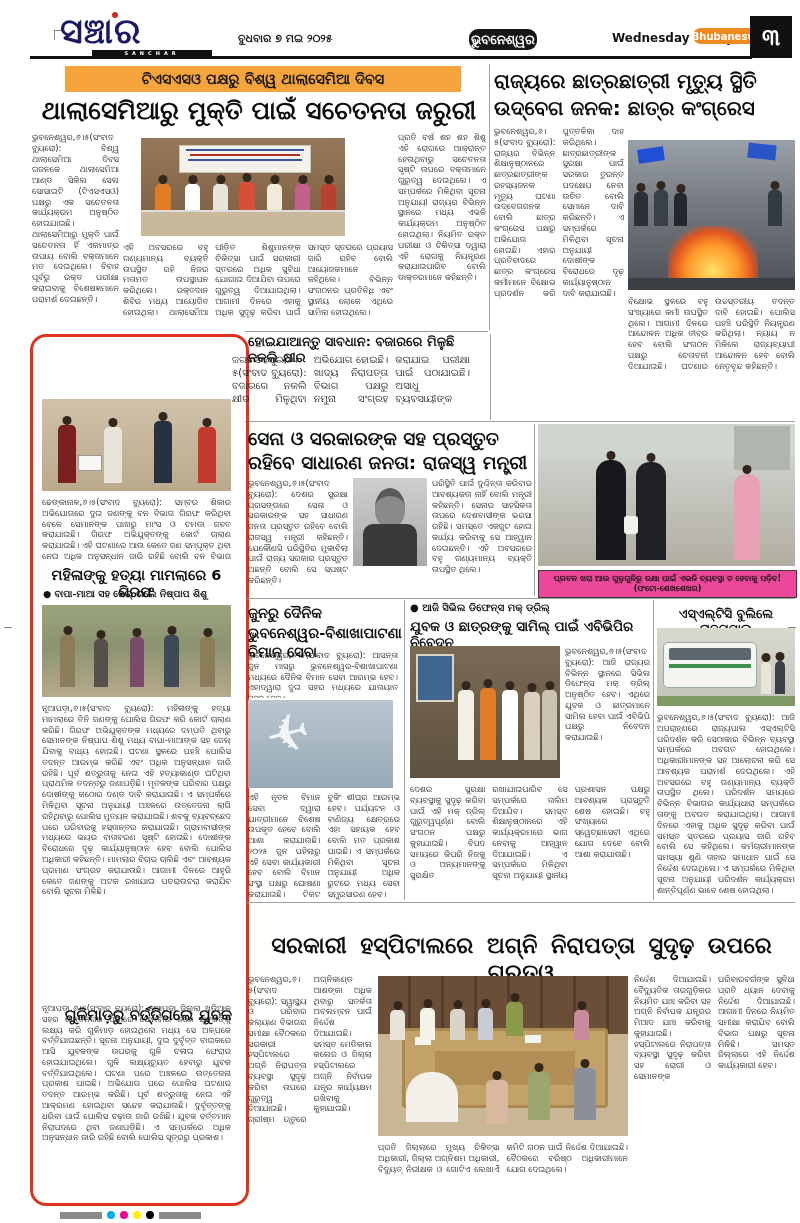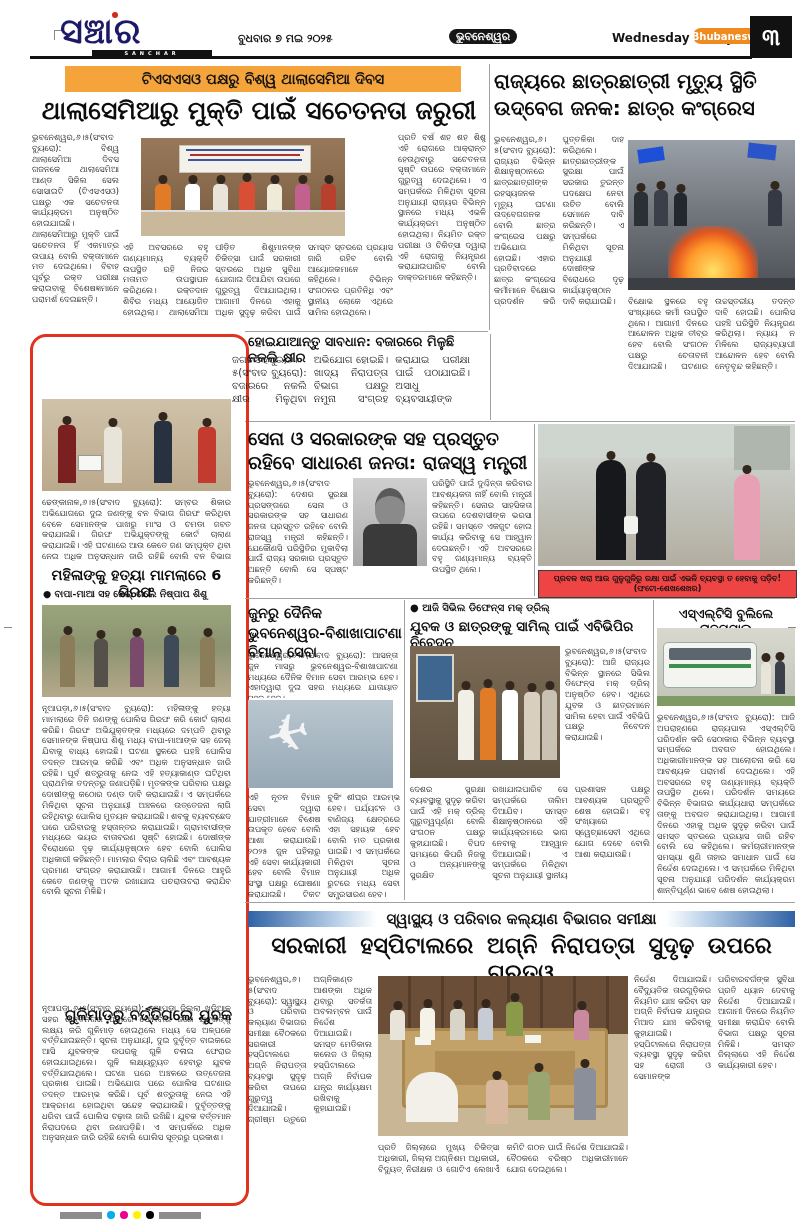--- a/index.html
+++ b/index.html
@@ -10,21 +10,21 @@
   .body-text{font-size:8.3px;line-height:1.3;text-align:justify;color:#1c1c1c;overflow:hidden;}
   .body-text .dl{font-weight:normal;}
   .cols2{column-count:2;column-gap:7px;}
   .cols3{column-count:3;column-gap:7px;}
   .photo{position:absolute;overflow:hidden;}
   .vline{position:absolute;width:1px;background:#a0a0a0;}
   .hline{position:absolute;height:1px;background:#a0a0a0;}
   .pers{position:absolute;border-radius:5px 5px 0 0;background:var(--c,#444);}
   .pers::before{content:"";position:absolute;left:50%;top:-9px;transform:translateX(-50%);
     width:9px;height:9px;border-radius:50%;background:#33261d;}
-  .caption-box{border:1px solid #3c3c3c;background:#ef4444;font-size:8px;font-weight:bold;
+  .caption-box{border:1px solid #3c3c3c;background:#ec4899;font-size:8px;font-weight:bold;
     text-align:center;padding:3px 4px;line-height:1.25;}
   .kicker-banner{background:#f4a43b;color:#121212;font-weight:bold;font-size:14.5px;
     display:flex;align-items:center;justify-content:center;}
   .grad-l{background:linear-gradient(to right,#2f62a5,#bcd2ea 70%,#ffffff);}
   .grad-r{background:linear-gradient(to left,#2f62a5,#bcd2ea 70%,#ffffff);}
   .corner{position:absolute;width:9px;height:9px;}
   .badge-dark{background:#161616;color:#fff;border-radius:9px;font-weight:bold;
     display:flex;align-items:center;justify-content:center;}
   .badge-orange{background:#ee8a1e;color:#fff;border-radius:9px;font-weight:bold;
     display:flex;align-items:center;justify-content:center;}
@@ -41,21 +41,21 @@
 
   <div class="abs" style="left:0;top:0;width:800px;height:62px;">
     <div class="abs" style="left:60px;top:14px;font-size:35px;font-weight:bold;color:#1c1a66;letter-spacing:1px;line-height:1;">
       <span>ସଞ୍ଚାର</span>
       <span style="position:absolute;left:52px;top:-2px;width:6px;height:6px;border-radius:50%;background:#d22a1e;"></span>
     </div>
     <div class="abs" style="left:92px;top:50px;width:120px;height:7px;background:#111;color:#fff;font-size:5px;letter-spacing:4px;text-align:center;line-height:7px;font-weight:bold;">
       <span>SANCHAR</span>
     </div>
     <div class="abs" style="left:238px;top:32px;font-size:11px;font-weight:bold;color:#141414;">ବୁଧବାର ୭ ମଇ ୨୦୨୫</div>
-    <div class="badge-dark abs" style="left:449px;top:29px;width:68px;height:15px;font-size:11px;">
+    <div class="badge-dark abs" style="left:469px;top:29px;width:68px;height:21px;font-size:13px;">
       <span>ଭୁବନେଶ୍ୱର</span>
     </div>
     <div class="abs" style="left:612px;top:31px;font-size:12px;font-weight:bold;color:#141414;">Wednesday 7 May 2025</div>
     <div class="badge-orange abs" style="left:693px;top:28px;width:74px;height:16px;font-size:10px;">
       <span>Bhubaneswar</span>
     </div>
     <div class="abs" style="left:750px;top:16px;width:42px;height:42px;background:#111;color:#fff;display:flex;align-items:center;justify-content:center;font-size:23px;font-weight:bold;">
       <span>୩</span>
     </div>
     <div class="abs" style="left:30px;top:56px;width:722px;height:3px;background:#111;"></div>
@@ -87,21 +87,21 @@
     <div style="position:absolute;left:0;bottom:0;width:100%;height:24px;background:#c9b89a;border-top:2px solid #ddd;"></div>
   </div>
 
   <div class="body-text cols3 abs" style="left:123px;top:242px;width:270px;height:88px;">ଏହି ଅବସରରେ ବହୁ ଗଣ୍ୟମାନ୍ୟ ବ୍ୟକ୍ତି ଉପସ୍ଥିତ ରହି ନିଜର ମତାମତ ଉପସ୍ଥାପନ କରିଥିଲେ। ରକ୍ତଦାନ ଶିବିର ମଧ୍ୟ ଆୟୋଜିତ ହୋଇଥିଲା। ଥାଲାସେମିଆ ପୀଡ଼ିତ ଶିଶୁମାନଙ୍କ ଚିକିତ୍ସା ପାଇଁ ସରକାରୀ ସ୍ତରରେ ଅଧିକ ସୁବିଧା ଯୋଗାଇ ଦିଆଯିବା ଉପରେ ଗୁରୁତ୍ୱ ଦିଆଯାଇଥିଲା। ଆଗାମୀ ଦିନରେ ଏହାକୁ ଅଧିକ ସୁଦୃଢ଼ କରିବା ପାଇଁ ସମସ୍ତ ସ୍ତରରେ ପ୍ରୟାସ ଜାରି ରହିବ ବୋଲି ଆୟୋଜକମାନେ କହିଥିଲେ। ବିଭିନ୍ନ ସଂଗଠନର ପ୍ରତିନିଧି ଏବଂ ସ୍ଥାନୀୟ ଲୋକେ ଏଥିରେ ସାମିଲ ହୋଇଥିଲେ।</div>
   <div class="body-text abs" style="left:398px;top:132px;width:88px;height:198px;">ପ୍ରତି ବର୍ଷ ଶହ ଶହ ଶିଶୁ ଏହି ରୋଗରେ ଆକ୍ରାନ୍ତ ହେଉଥିବାରୁ ସଚେତନତା ସୃଷ୍ଟି ଉପରେ ବକ୍ତାମାନେ ଗୁରୁତ୍ୱ ଦେଇଥିଲେ। ଏ ସମ୍ପର୍କରେ ମିଳିଥିବା ସୂଚନା ଅନୁଯାୟୀ ରାଜ୍ୟର ବିଭିନ୍ନ ସ୍ଥାନରେ ମଧ୍ୟ ଏଭଳି କାର୍ଯ୍ୟକ୍ରମ ଅନୁଷ୍ଠିତ ହୋଇଥିଲା। ନିୟମିତ ରକ୍ତ ପରୀକ୍ଷା ଓ ଚିକିତ୍ସା ଦ୍ୱାରା ଏହି ରୋଗକୁ ନିୟନ୍ତ୍ରଣ କରାଯାଇପାରିବ ବୋଲି ଡାକ୍ତରମାନେ କହିଛନ୍ତି।</div>
 
   <div class="vline" style="left:489px;top:64px;height:266px;"></div>
 
   <div class="hl abs" style="left:494px;top:68px;width:302px;font-size:20px;line-height:1.35;">ରାଜ୍ୟରେ ଛାତ୍ରଛାତ୍ରୀ ମୃତ୍ୟୁ ସ୍ଥିତି ଉଦ୍‌ବେଗ ଜନକ: ଛାତ୍ର କଂଗ୍ରେସ</div>
 
-  <div class="body-text cols2 abs" style="left:494px;top:134px;width:130px;height:286px;">
+  <div class="body-text cols2 abs" style="left:494px;top:126px;width:130px;height:286px;">
     <span class="dl">ଭୁବନେଶ୍ୱର,୬।୫(ସଂବାଦ ବ୍ୟୁରୋ):</span>
     <span>ରାଜ୍ୟର ବିଭିନ୍ନ ଶିକ୍ଷାନୁଷ୍ଠାନରେ ଛାତ୍ରଛାତ୍ରୀଙ୍କ ରହସ୍ୟଜନକ ମୃତ୍ୟୁ ଘଟଣା ଉଦ୍‌ବେଗଜନକ ବୋଲି ଛାତ୍ର କଂଗ୍ରେସ ପକ୍ଷରୁ ଅଭିଯୋଗ ହୋଇଛି। ଏହାର ପ୍ରତିବାଦରେ ଛାତ୍ର କଂଗ୍ରେସ କର୍ମୀମାନେ ବିକ୍ଷୋଭ ପ୍ରଦର୍ଶନ କରି ପୁତ୍ତଳିକା ଦାହ କରିଥିଲେ। ଛାତ୍ରଛାତ୍ରୀଙ୍କ ସୁରକ୍ଷା ପାଇଁ ସରକାର ତୁରନ୍ତ ପଦକ୍ଷେପ ନେବା ଉଚିତ ବୋଲି ସେମାନେ ଦାବି କରିଛନ୍ତି। ଏ ସମ୍ପର୍କରେ ମିଳିଥିବା ସୂଚନା ଅନୁଯାୟୀ ଦୋଷୀଙ୍କ ବିରୋଧରେ ଦୃଢ଼ କାର୍ଯ୍ୟାନୁଷ୍ଠାନ ଦାବି କରାଯାଇଛି।</span>
   </div>
 
   <div class="photo" style="left:628px;top:140px;width:167px;height:150px;background:linear-gradient(#9aa0a8 0%,#74797f 45%,#4d5157 100%);">
     <div style="position:absolute;left:10px;top:8px;width:26px;height:14px;background:#1d4fd7;transform:rotate(-8deg);"></div>
     <div style="position:absolute;left:120px;top:4px;width:28px;height:15px;background:#2a55c9;transform:rotate(6deg);"></div>
     <span class="pers" style="--c:#2b2f36;left:6px;top:52px;width:14px;height:34px;"></span>
     <span class="pers" style="--c:#3a4049;left:26px;top:50px;width:14px;height:36px;"></span>
     <span class="pers" style="--c:#23272e;left:46px;top:53px;width:13px;height:33px;"></span>
@@ -224,25 +224,20 @@
     <span class="pers" style="--c:#3a3f4a;left:118px;top:33px;width:10px;height:33px;"></span>
     <div style="position:absolute;left:0;bottom:0;width:100%;height:10px;background:#7f9a62;"></div>
   </div>
   <div class="body-text abs" style="left:657px;top:712px;width:138px;height:188px;">
     <span class="dl">ଭୁବନେଶ୍ୱର,୬।୫(ସଂବାଦ ବ୍ୟୁରୋ):</span>
     <span>ଆଜି ଅପରାହ୍ଣରେ ରାଜ୍ୟପାଲ ଏସ୍‌ଏଲ୍‌ଟିସି ପରିଦର୍ଶନ କରି ସେଠାକାର ବିଭିନ୍ନ ବ୍ୟବସ୍ଥା ସମ୍ପର୍କରେ ଅବଗତ ହୋଇଥିଲେ। ଅଧିକାରୀମାନଙ୍କ ସହ ଆଲୋଚନା କରି ସେ ଆବଶ୍ୟକ ପରାମର୍ଶ ଦେଇଥିଲେ। ଏହି ଅବସରରେ ବହୁ ଗଣ୍ୟମାନ୍ୟ ବ୍ୟକ୍ତି ଉପସ୍ଥିତ ଥିଲେ। ପରିଦର୍ଶନ ସମୟରେ ବିଭିନ୍ନ ବିଭାଗର କାର୍ଯ୍ୟଧାରା ସମ୍ପର୍କରେ ତାଙ୍କୁ ଅବଗତ କରାଯାଇଥିଲା। ଆଗାମୀ ଦିନରେ ଏହାକୁ ଅଧିକ ସୁଦୃଢ଼ କରିବା ପାଇଁ ସମସ୍ତ ସ୍ତରରେ ପ୍ରୟାସ ଜାରି ରହିବ ବୋଲି ସେ କହିଥିଲେ। କର୍ମଚାରୀମାନଙ୍କ ସମସ୍ୟା ଶୁଣି ତାହାର ସମାଧାନ ପାଇଁ ସେ ନିର୍ଦ୍ଦେଶ ଦେଇଥିଲେ। ଏ ସମ୍ପର୍କରେ ମିଳିଥିବା ସୂଚନା ଅନୁଯାୟୀ ପରିଦର୍ଶନ କାର୍ଯ୍ୟକ୍ରମ ଶାନ୍ତିପୂର୍ଣ୍ଣ ଭାବେ ଶେଷ ହୋଇଥିଲା।</span>
   </div>
 
   <div class="hline" style="left:245px;top:902px;width:550px;"></div>
 
-  <div class="abs" style="left:248px;top:908px;width:547px;height:22px;display:flex;align-items:center;">
-    <div class="grad-l" style="flex:1;height:16px;"></div>
-    <div style="padding:0 10px;font-size:15px;font-weight:bold;white-space:nowrap;">ସ୍ୱାସ୍ଥ୍ୟ ଓ ପରିବାର କଲ୍ୟାଣ ବିଭାଗର ସମୀକ୍ଷା</div>
-    <div class="grad-r" style="flex:1;height:16px;"></div>
-  </div>
   <div class="hl abs" style="left:248px;top:934px;width:547px;font-size:22.5px;text-align:center;font-family:Liberation Mono, monospace;">ସରକାରୀ ହସ୍ପିଟାଲରେ ଅଗ୍ନି ନିରାପତ୍ତା ସୁଦୃଢ଼ ଉପରେ ଗୁରୁତ୍ୱ</div>
 
   <div class="body-text cols2 abs" style="left:248px;top:974px;width:124px;height:232px;">
     <span class="dl">ଭୁବନେଶ୍ୱର,୬।୫(ସଂବାଦ ବ୍ୟୁରୋ):</span>
     <span>ସ୍ୱାସ୍ଥ୍ୟ ଓ ପରିବାର କଲ୍ୟାଣ ବିଭାଗର ସମୀକ୍ଷା ବୈଠକରେ ସରକାରୀ ହସ୍ପିଟାଲରେ ଅଗ୍ନି ନିରାପତ୍ତା ବ୍ୟବସ୍ଥା ସୁଦୃଢ଼ କରିବା ଉପରେ ଗୁରୁତ୍ୱ ଦିଆଯାଇଛି। ଗ୍ରୀଷ୍ମ ଋତୁରେ ଅଗ୍ନିକାଣ୍ଡ ଆଶଙ୍କା ଅଧିକ ଥିବାରୁ ସତର୍କତା ଅବଲମ୍ବନ ପାଇଁ ନିର୍ଦ୍ଦେଶ ଦିଆଯାଇଛି। ସମସ୍ତ ମେଡିକାଲ କଲେଜ ଓ ଜିଲ୍ଲା ହସ୍ପିଟାଲରେ ଅଗ୍ନି ନିର୍ବାପକ ଯନ୍ତ୍ର କାର୍ଯ୍ୟକ୍ଷମ ରଖିବାକୁ କୁହାଯାଇଛି।</span>
   </div>
 
   <div class="photo" style="left:378px;top:976px;width:250px;height:160px;background:#c9b694;">
     <div style="position:absolute;left:0;top:0;width:100%;height:58px;background:repeating-linear-gradient(90deg,#6b4e38 0 30px,#553d2c 30px 33px);"></div>
     <div style="position:absolute;left:24px;top:52px;width:200px;height:74px;background:#c2a269;border:3px solid #a9894f;border-radius:4px;">

